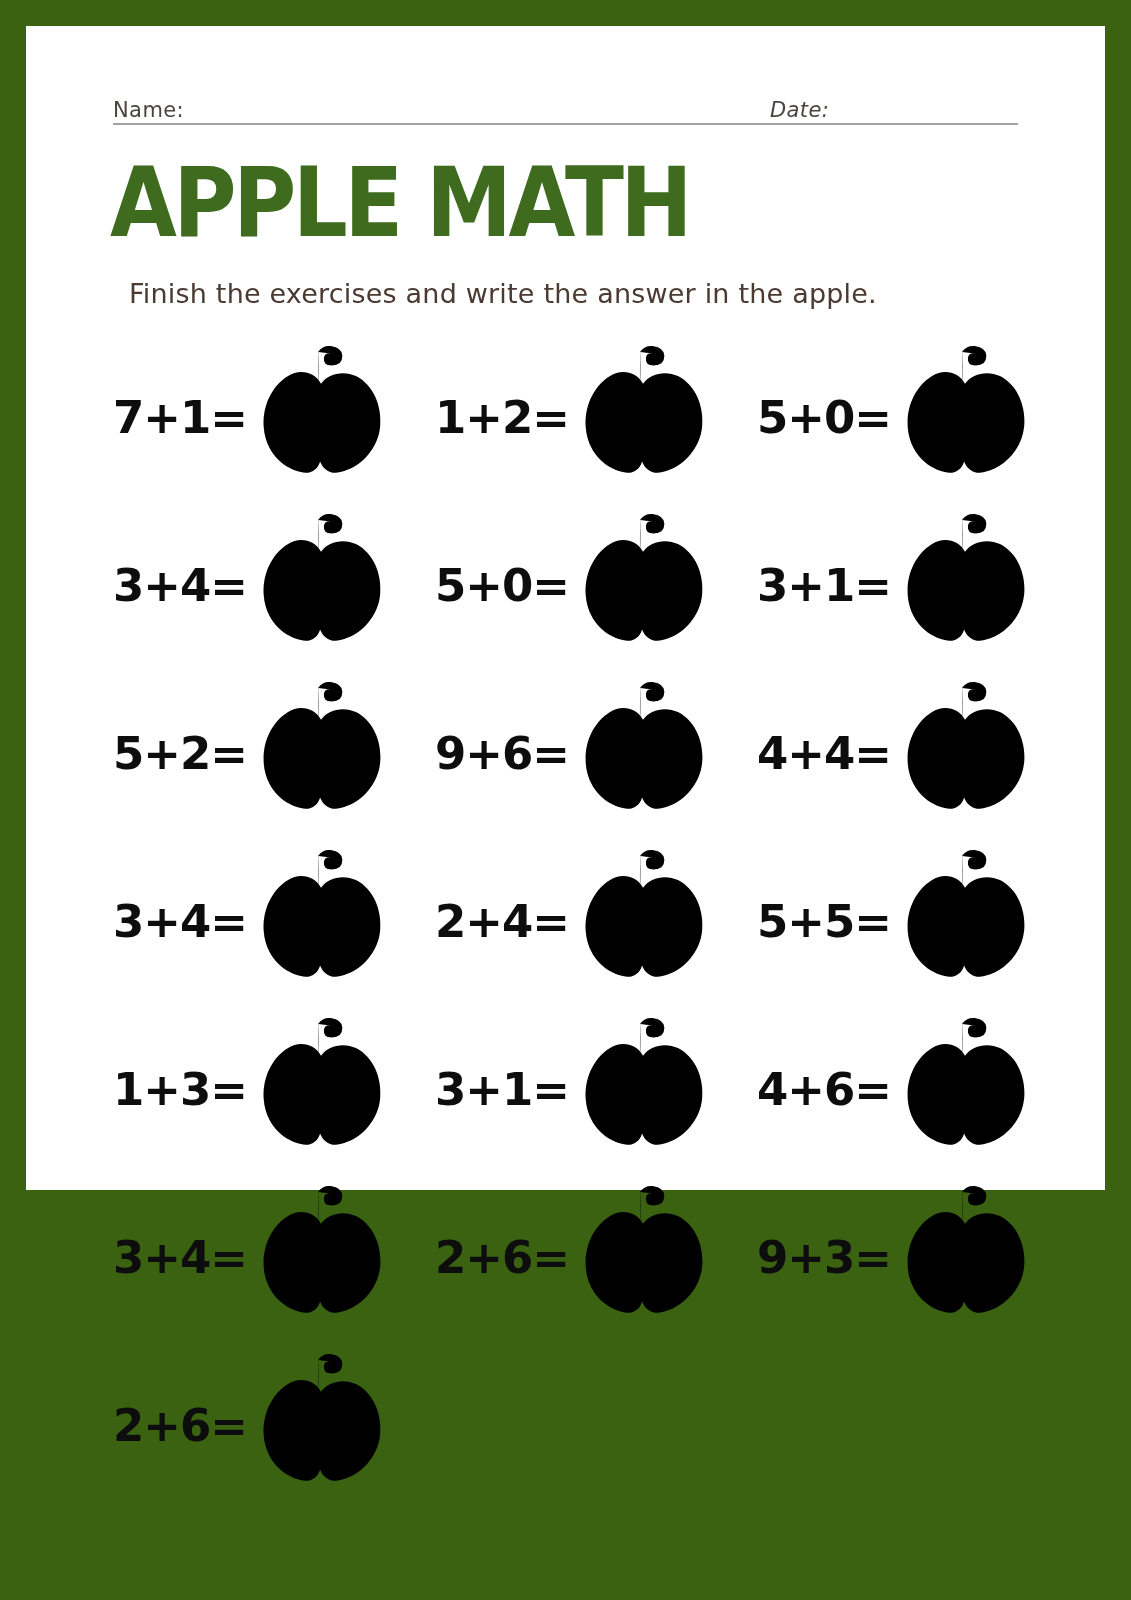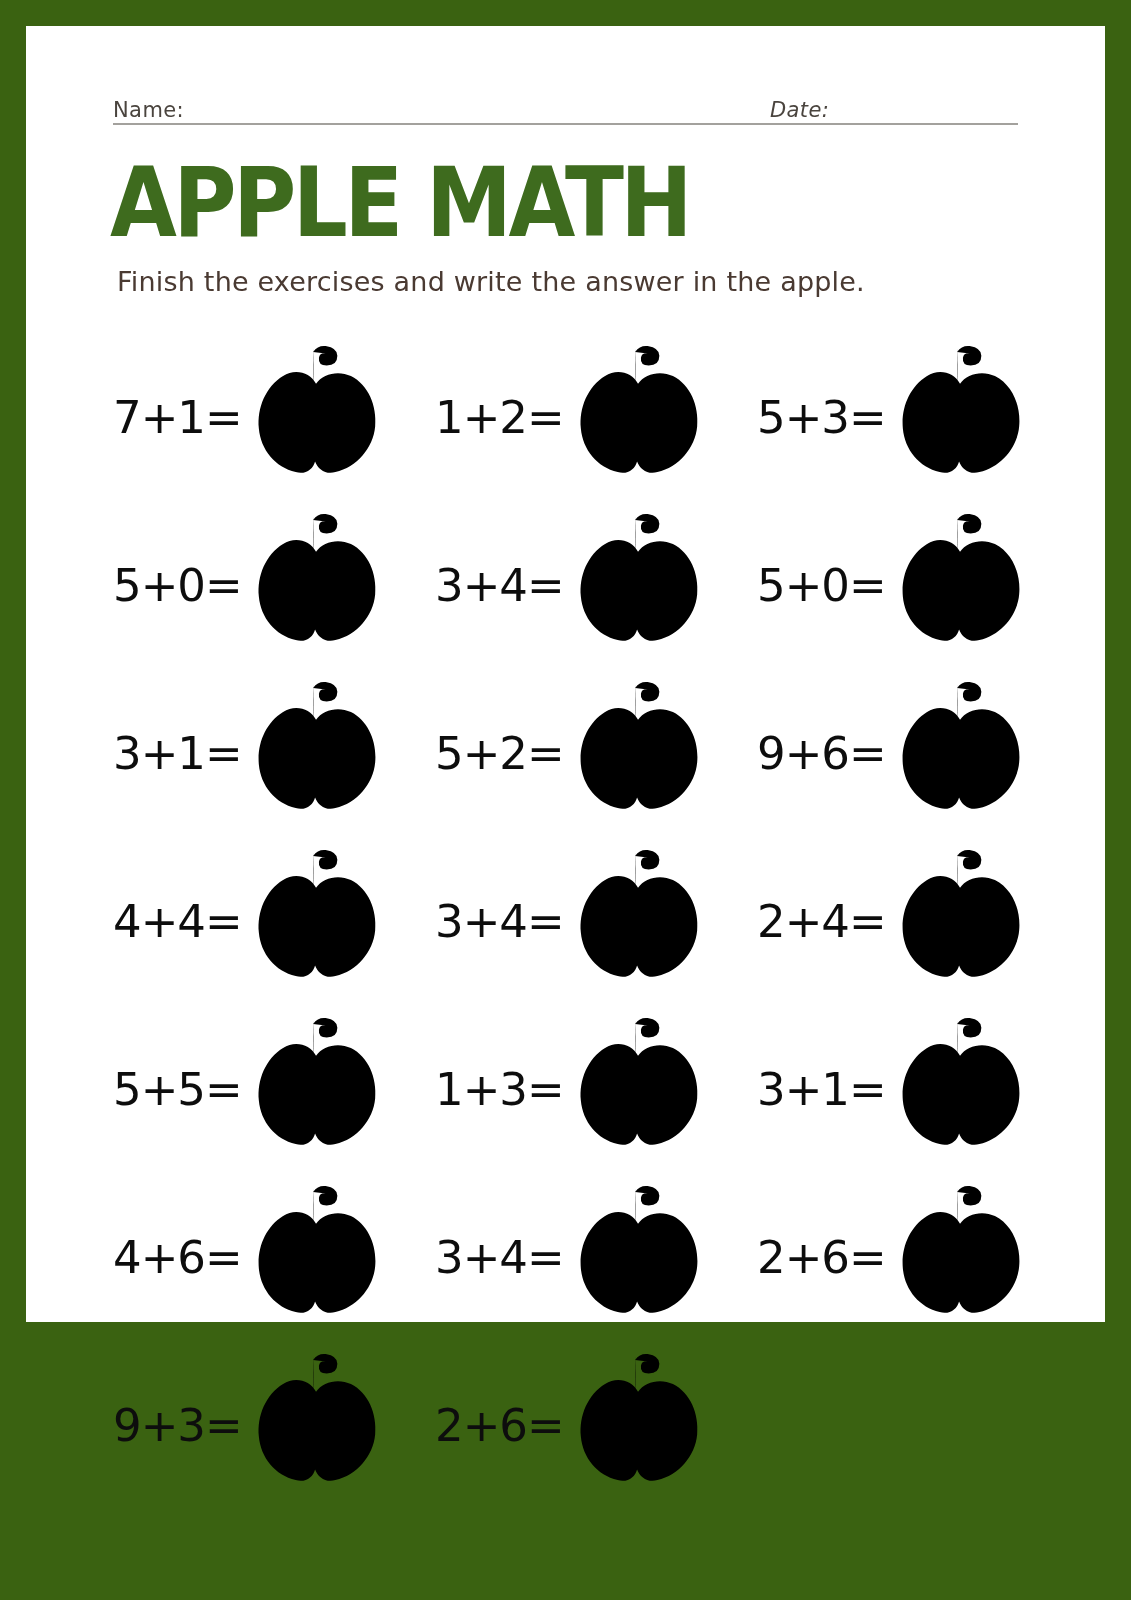--- a/index.html
+++ b/index.html
@@ -15,21 +15,21 @@
   body{
     width:1131px;height:1600px;
     background:var(--border-green);
     font-family:"DejaVu Sans","Liberation Sans",sans-serif;
     overflow:hidden;
     position:relative;
   }
   .page{
     position:absolute;
     left:26px;top:26px;
-    width:1079px;height:1296px;
+    width:1079px;height:1164px;
     background:var(--paper);
   }
   .name-label,.date-label{
     position:absolute;
     top:72px;
     font-size:21px;
     letter-spacing:.4px;
     color:var(--header-gray);
   }
   .name-label{left:87px;}
@@ -49,21 +49,21 @@
     letter-spacing:-4px;
     line-height:1.15;
     color:var(--title-green);
     transform:scaleX(.90);
     transform-origin:left center;
     white-space:nowrap;
   }
   .subtitle{
     position:absolute;
     left:87px;top:236px;
-    margin:4px;
+    margin:16px;
     font-size:27px;
     letter-spacing:.2px;
     color:var(--subtitle-brown);
     white-space:nowrap;
   }
   .grid{
     position:absolute;
     left:0;top:315px;
     width:100%;
     display:grid;
@@ -73,21 +73,21 @@
     box-sizing:border-box;
   }
   .cell{
     display:flex;
     align-items:flex-start;
   }
   .expr{
     flex:0 0 112px;
     margin-top:50px;
     font-size:45px;
-    font-weight:normal;
+    font-weight:bold;
     letter-spacing:-1px;
     color:var(--text-dark);
     white-space:nowrap;
   }
   .apple{
     width:126px;height:136px;
     margin-left:12px;
     margin-top:2px;
     flex:0 0 auto;
   }
@@ -132,26 +132,20 @@
     </svg>
   </div>
 
   <div class="cell">
     <span class="expr">1+2=</span>
     <svg class="apple" viewBox="0 0 130 140">
       <use href="#apple-shape"></use>
     </svg>
   </div>
 
-  <div class="cell">
-    <span class="expr">5+3=</span>
-    <svg class="apple" viewBox="0 0 130 140">
-      <use href="#apple-shape"></use>
-    </svg>
-  </div>
 
 
   <div class="cell">
     <span class="expr">5+0=</span>
     <svg class="apple" viewBox="0 0 130 140">
       <use href="#apple-shape"></use>
     </svg>
   </div>
 
   <div class="cell">

